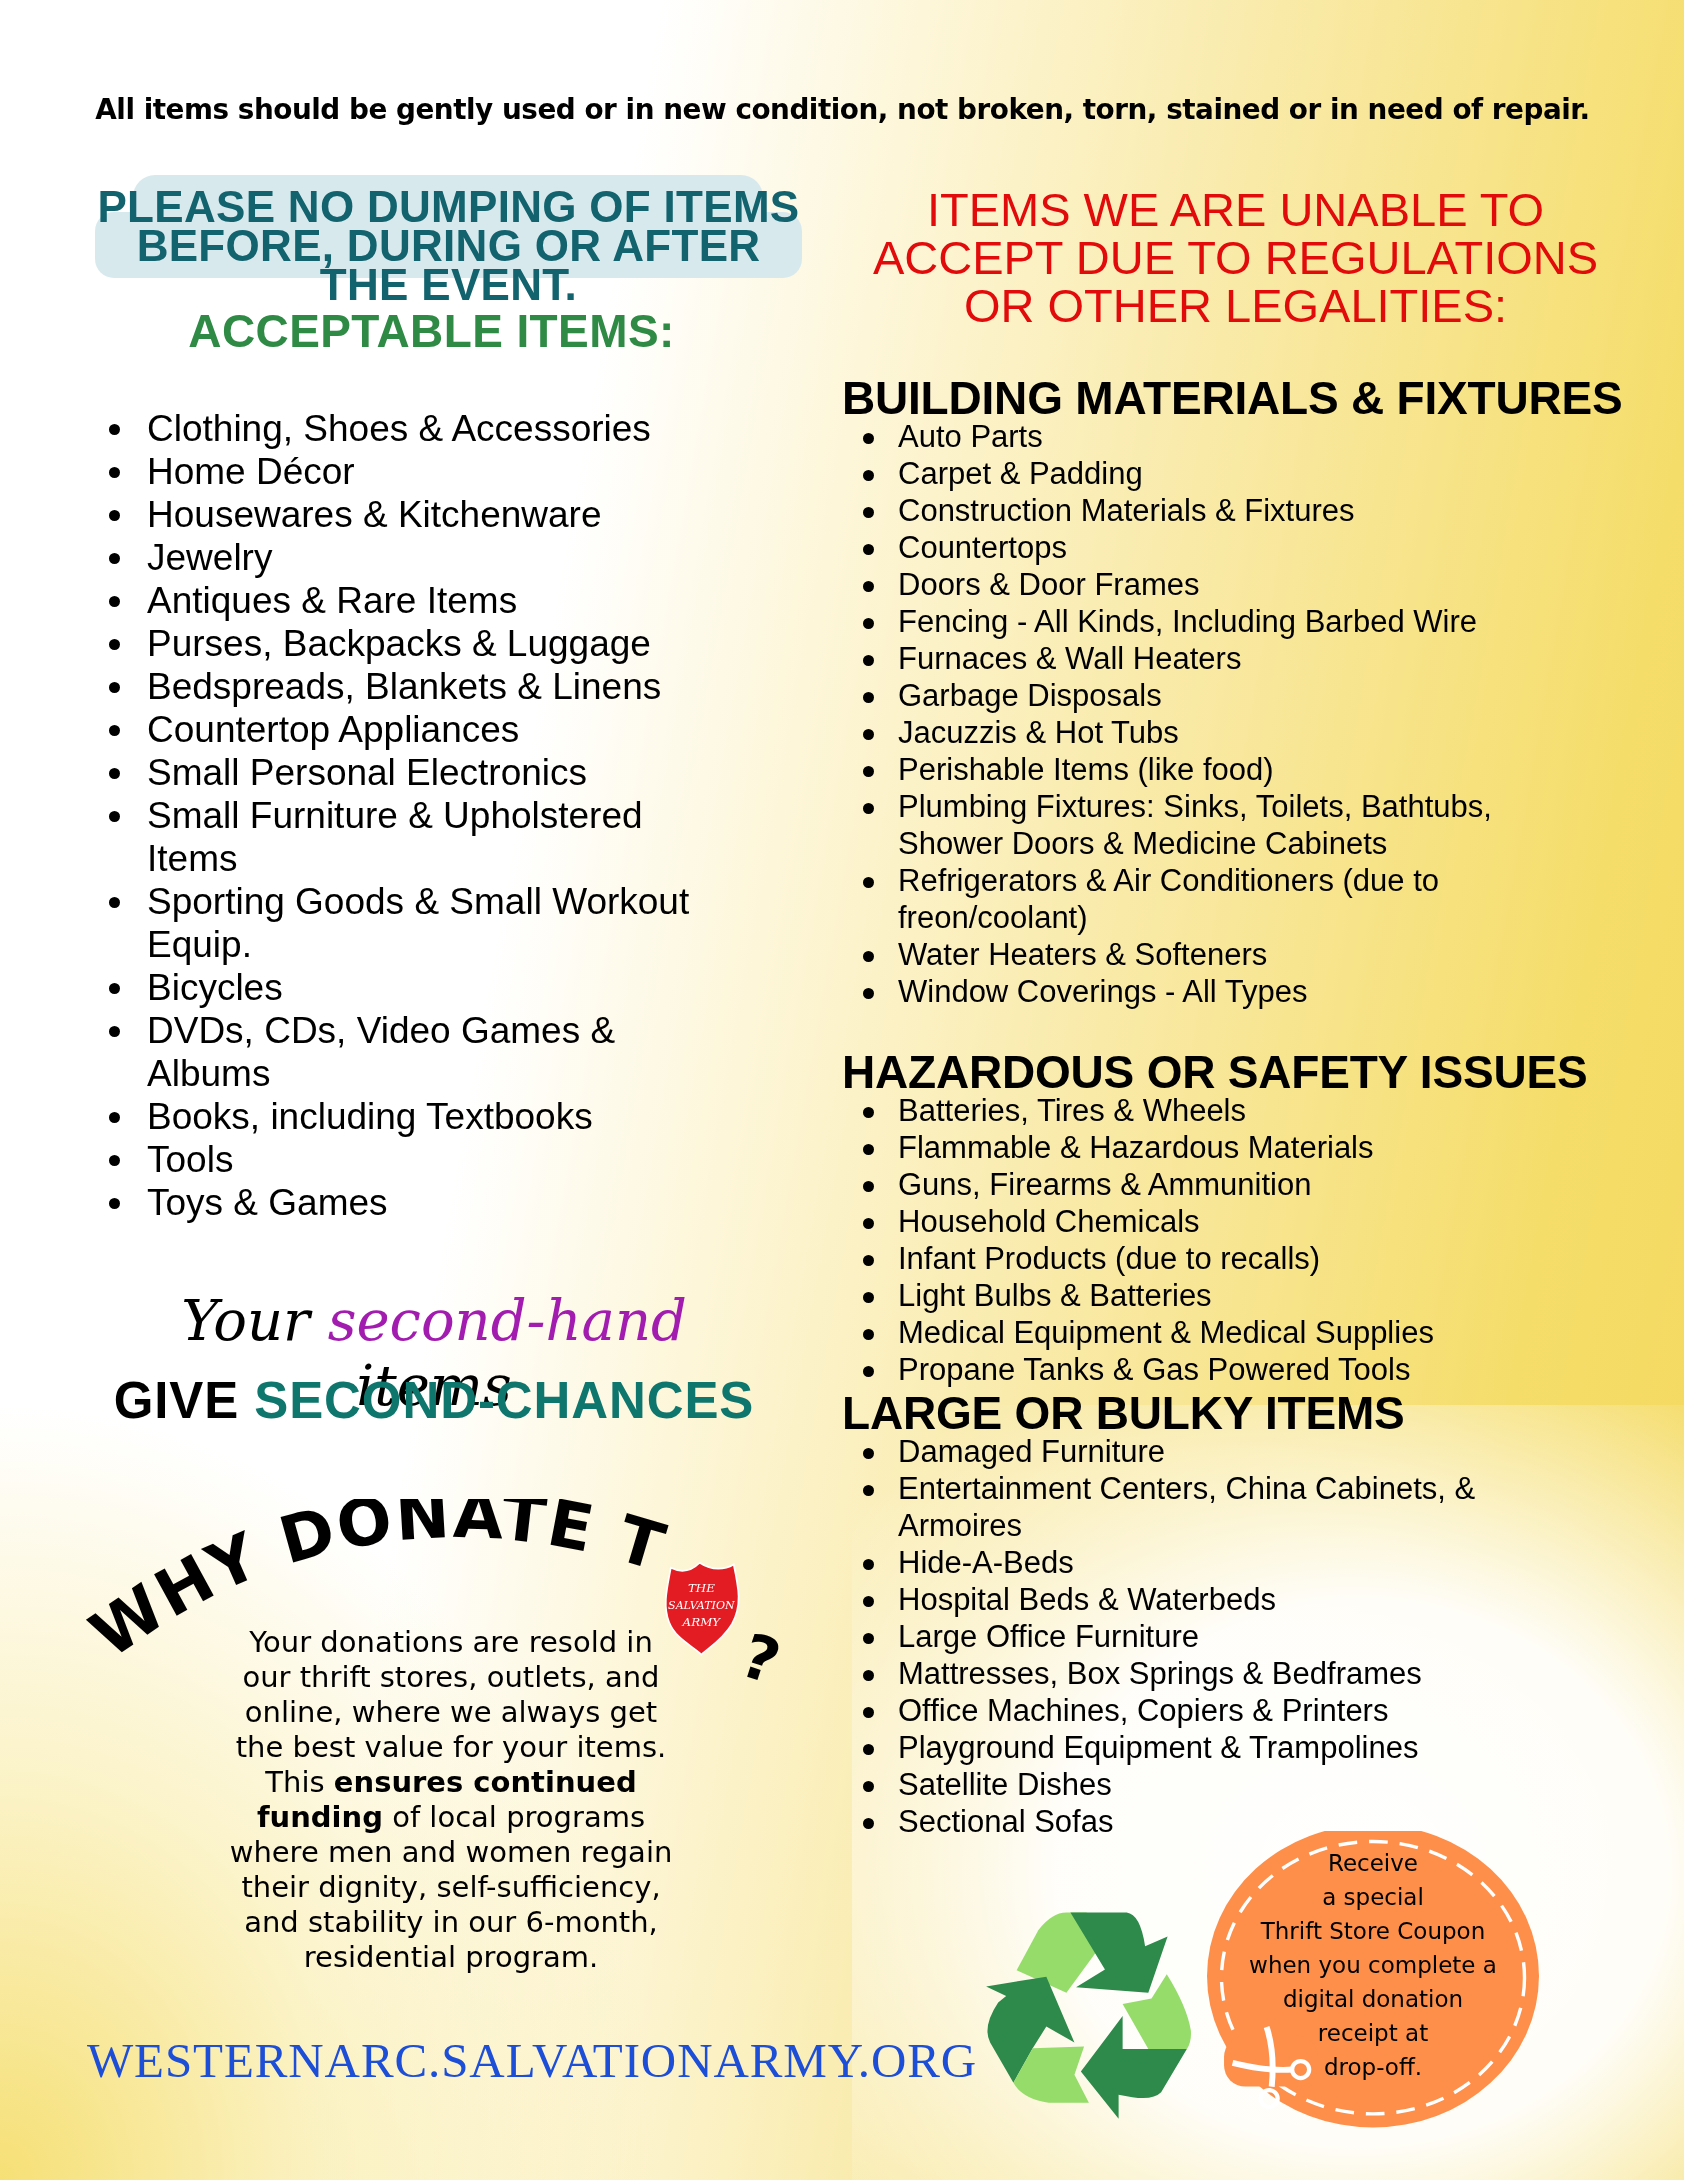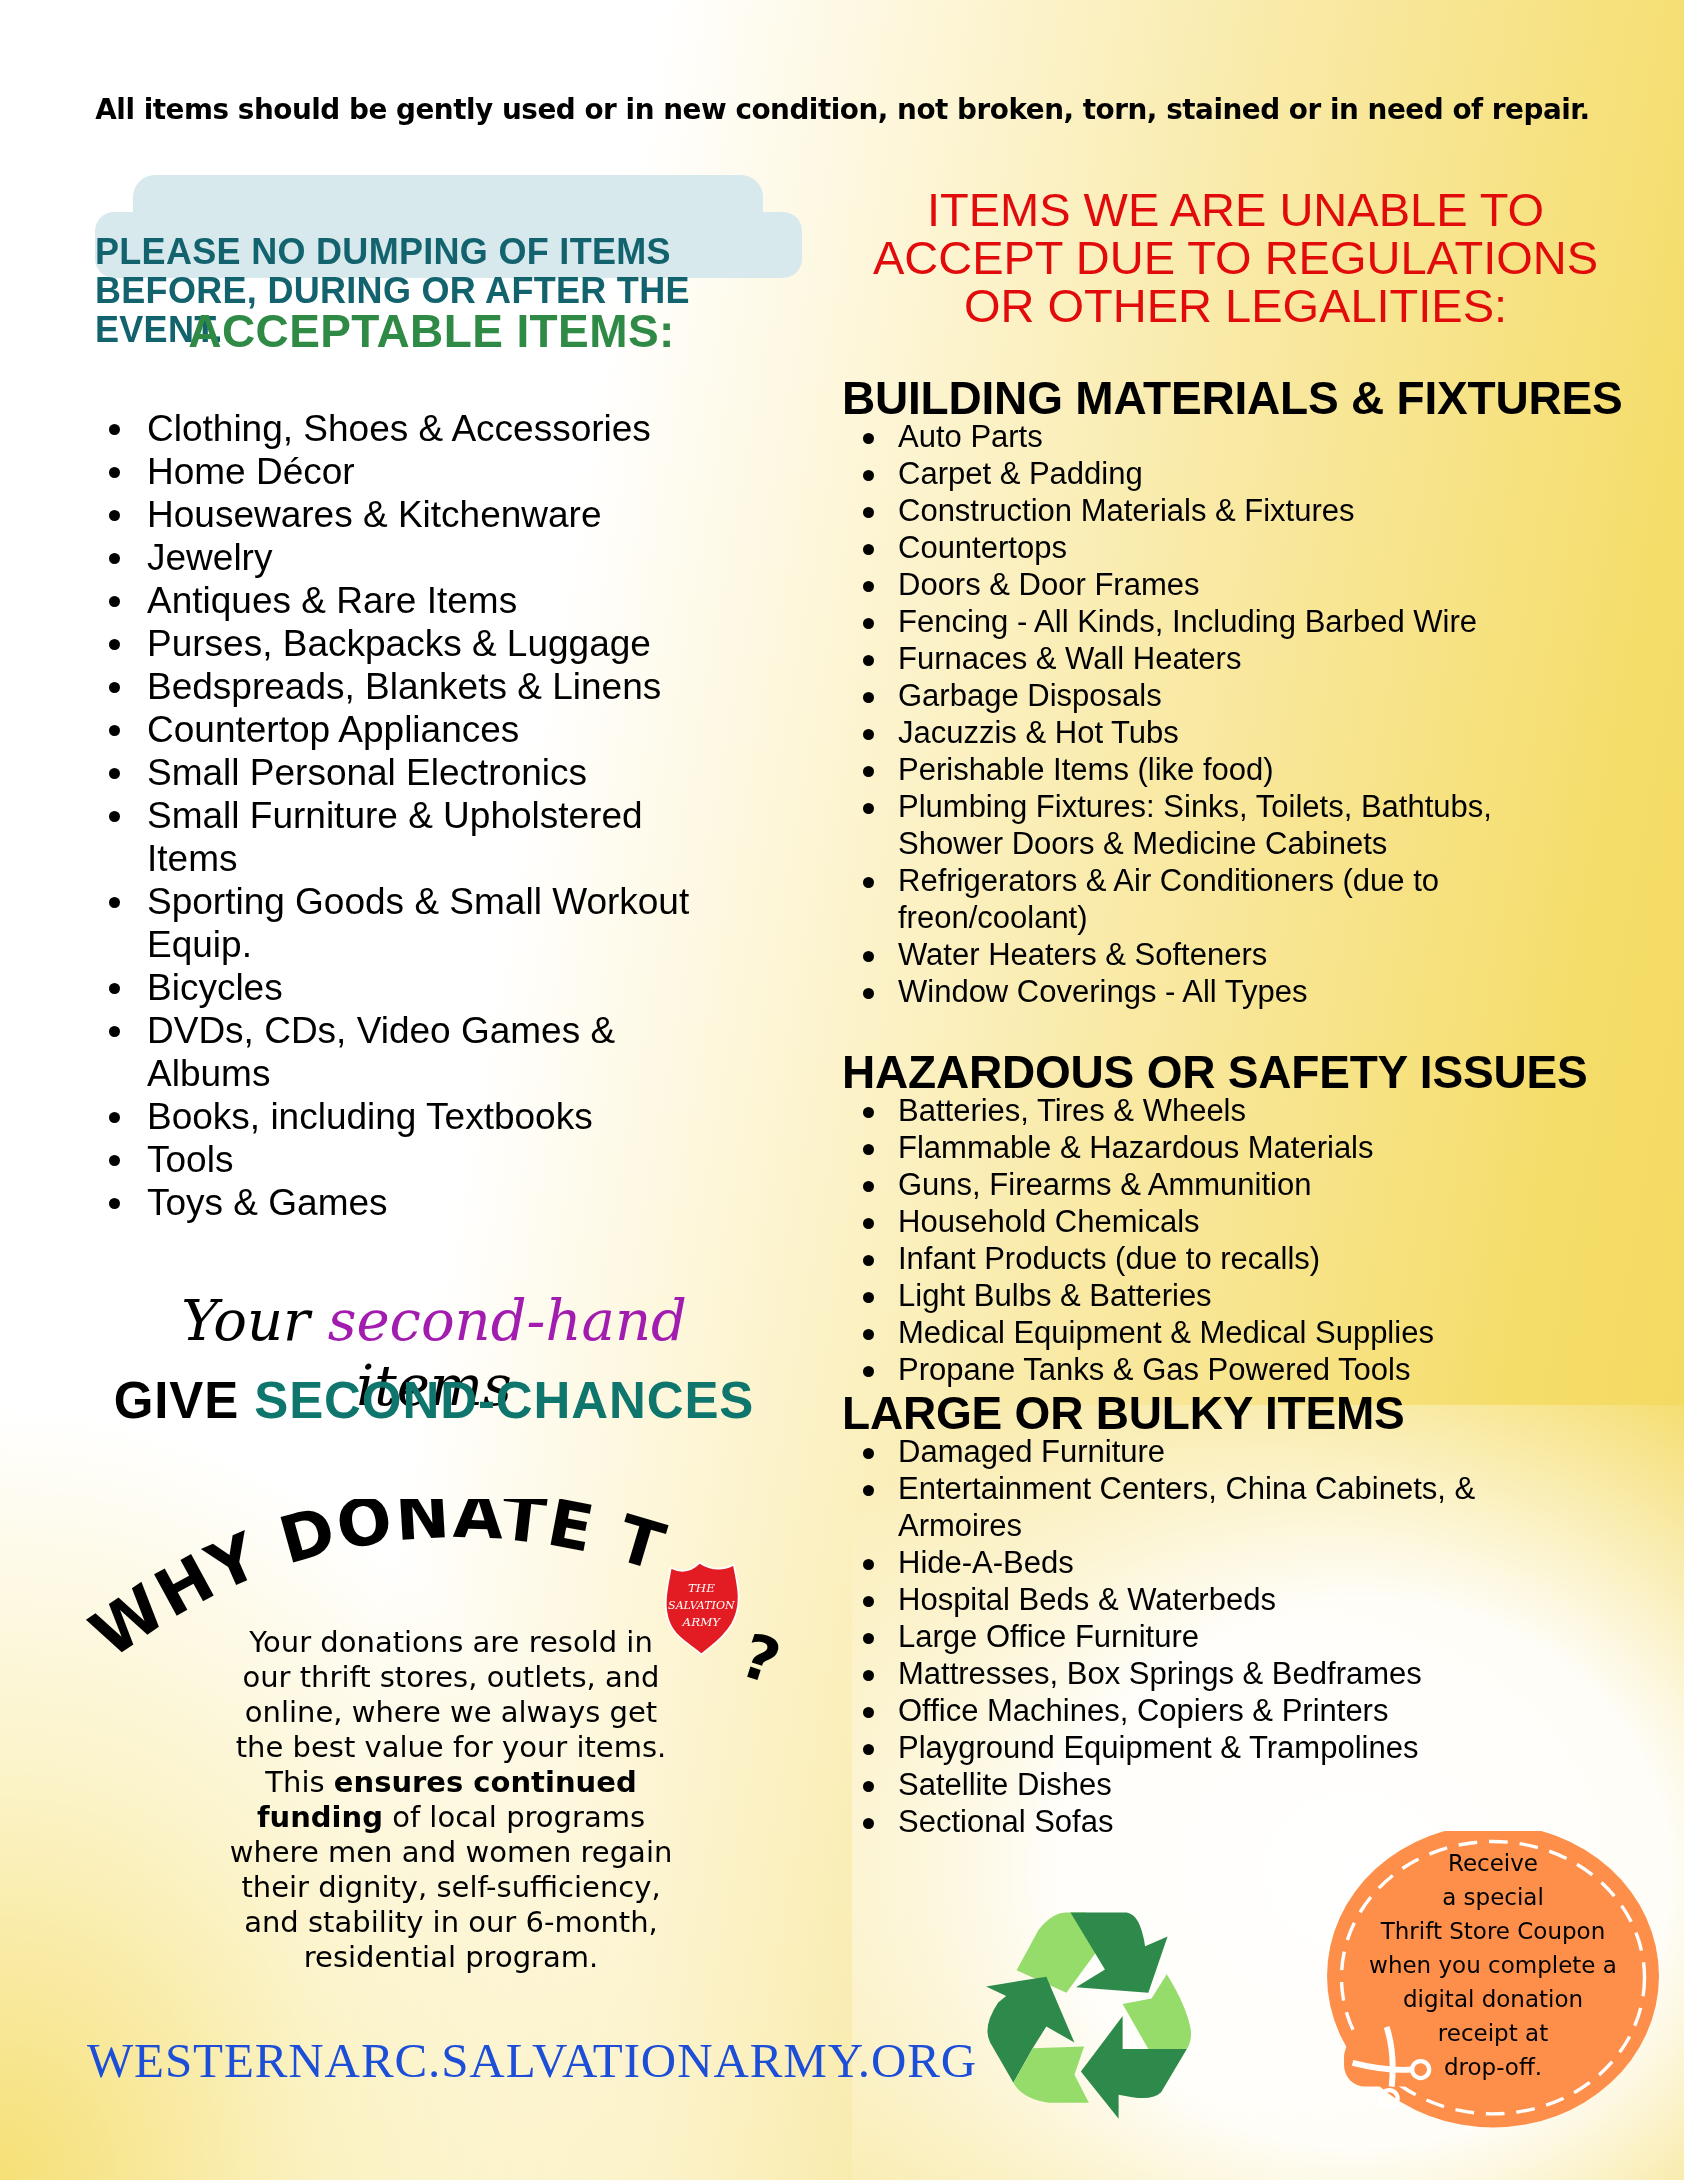--- a/index.html
+++ b/index.html
@@ -31,24 +31,23 @@
   }
   .no-dump .pill-top {
     position: absolute; left: 38px; top: 0; width: 630px; height: 68px;
     background: #d8e9ee; border-radius: 22px;
   }
   .no-dump .pill-bottom {
     position: absolute; left: 0; top: 37px; width: 707px; height: 66px;
     background: #d8e9ee; border-radius: 19px;
   }
   .no-dump .txt {
-    position: absolute; left: 0; top: 12px; width: 707px; text-align: left;
-    color: #12636e; font-weight: bold; font-size: 36px; line-height: 39px;
+    position: absolute; left: 0; top: 12px; width: 707px; text-align: center;
+    color: #12636e; font-weight: bold; font-size: 44px; line-height: 39px;
     letter-spacing: 0.3px;
-    margin-top: 45px;
   }
 
   .accept-title {
     left: 95px; top: 304px; width: 673px; text-align: center;
     color: #2e8a45; font-weight: bold; font-size: 46px; letter-spacing: 0.4px;
   }
 
   ul.items { list-style: none; }
   ul.items li { position: relative; }
   ul.items li::before {
@@ -99,21 +98,21 @@
   .why-body b { font-weight: bold; }
 
   .website {
     left: 85px; top: 2032px; width: 894px; text-align: center;
     font-family: "Liberation Serif", serif; color: #1d4ed8; font-size: 49px;
     letter-spacing: 0.9px;
   }
 
   .recycle { left: 954px; top: 1882px; width: 273px; height: 273px; }
 
-  .coupon { left: 1310px; top: 1831px; width: 366px; height: 341px; }
+  .coupon { left: 1190px; top: 1831px; width: 366px; height: 341px; }
   .coupon-text {
     position: absolute; left: 51px; top: 15.3px; width: 264px; text-align: center;
     font-family: "DejaVu Sans", sans-serif; font-size: 23px; line-height: 34px;
   }
 </style>
 </head>
 <body>
 
 <div class="lower-right-fade"></div>
 

